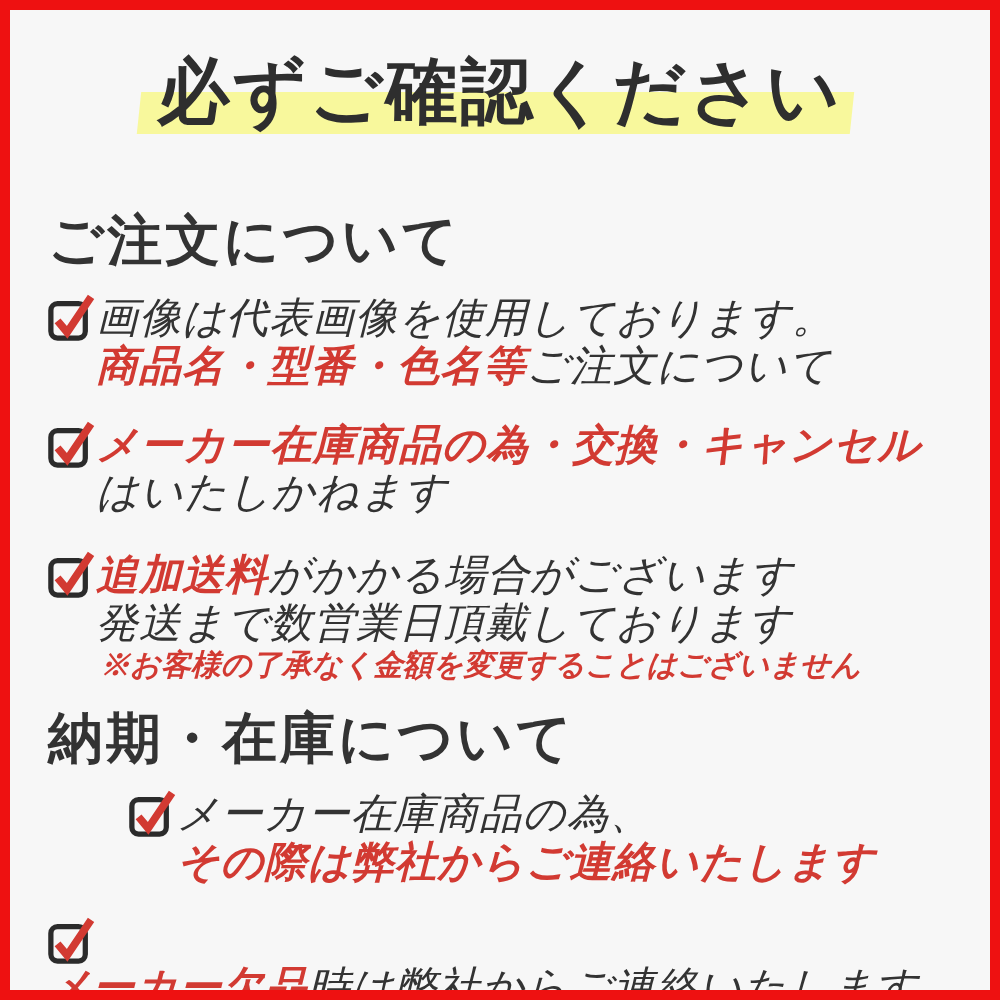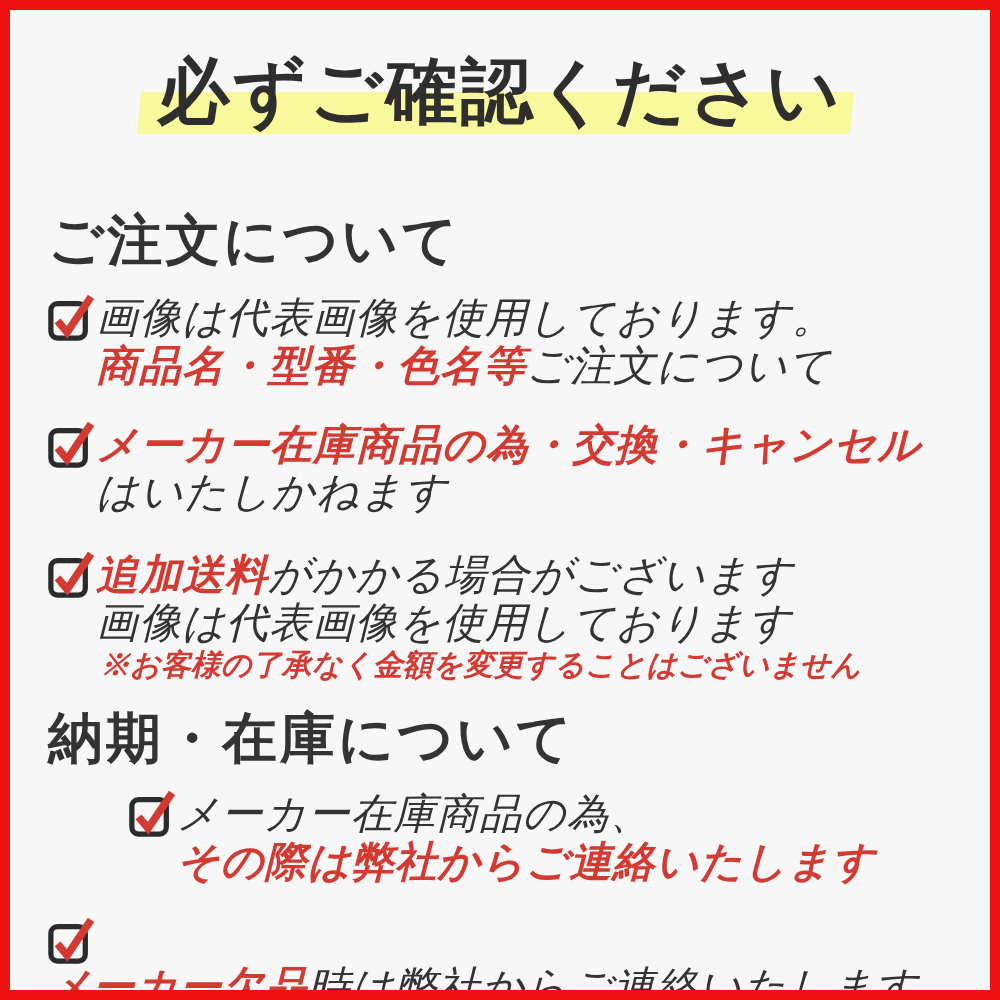--- a/index.html
+++ b/index.html
@@ -105,21 +105,21 @@
     <div class="item item-3">
       <svg class="cb" viewBox="0 0 46 52">
         <rect x="3" y="12" width="36" height="36" rx="7"></rect>
         <path d="M10 30 L20 42 L45 5"></path>
       </svg>
       <div class="lines">
         <div class="line">
           <span class="red">追加送料</span><span>がかかる場合がございます</span>
         </div>
         <div class="line">
-          <span>画像は代表画像を使用しております</span>
+          <span>発送まで数営業日頂戴しております</span>
         </div>
         <div class="line note">
           <span class="red">※お客様の了承なく金額を変更することはございません</span>
         </div>
       </div>
     </div>
 
     <h2 class="section-heading sh-stock">納期・在庫について</h2>
 
     <div class="item item-4">

